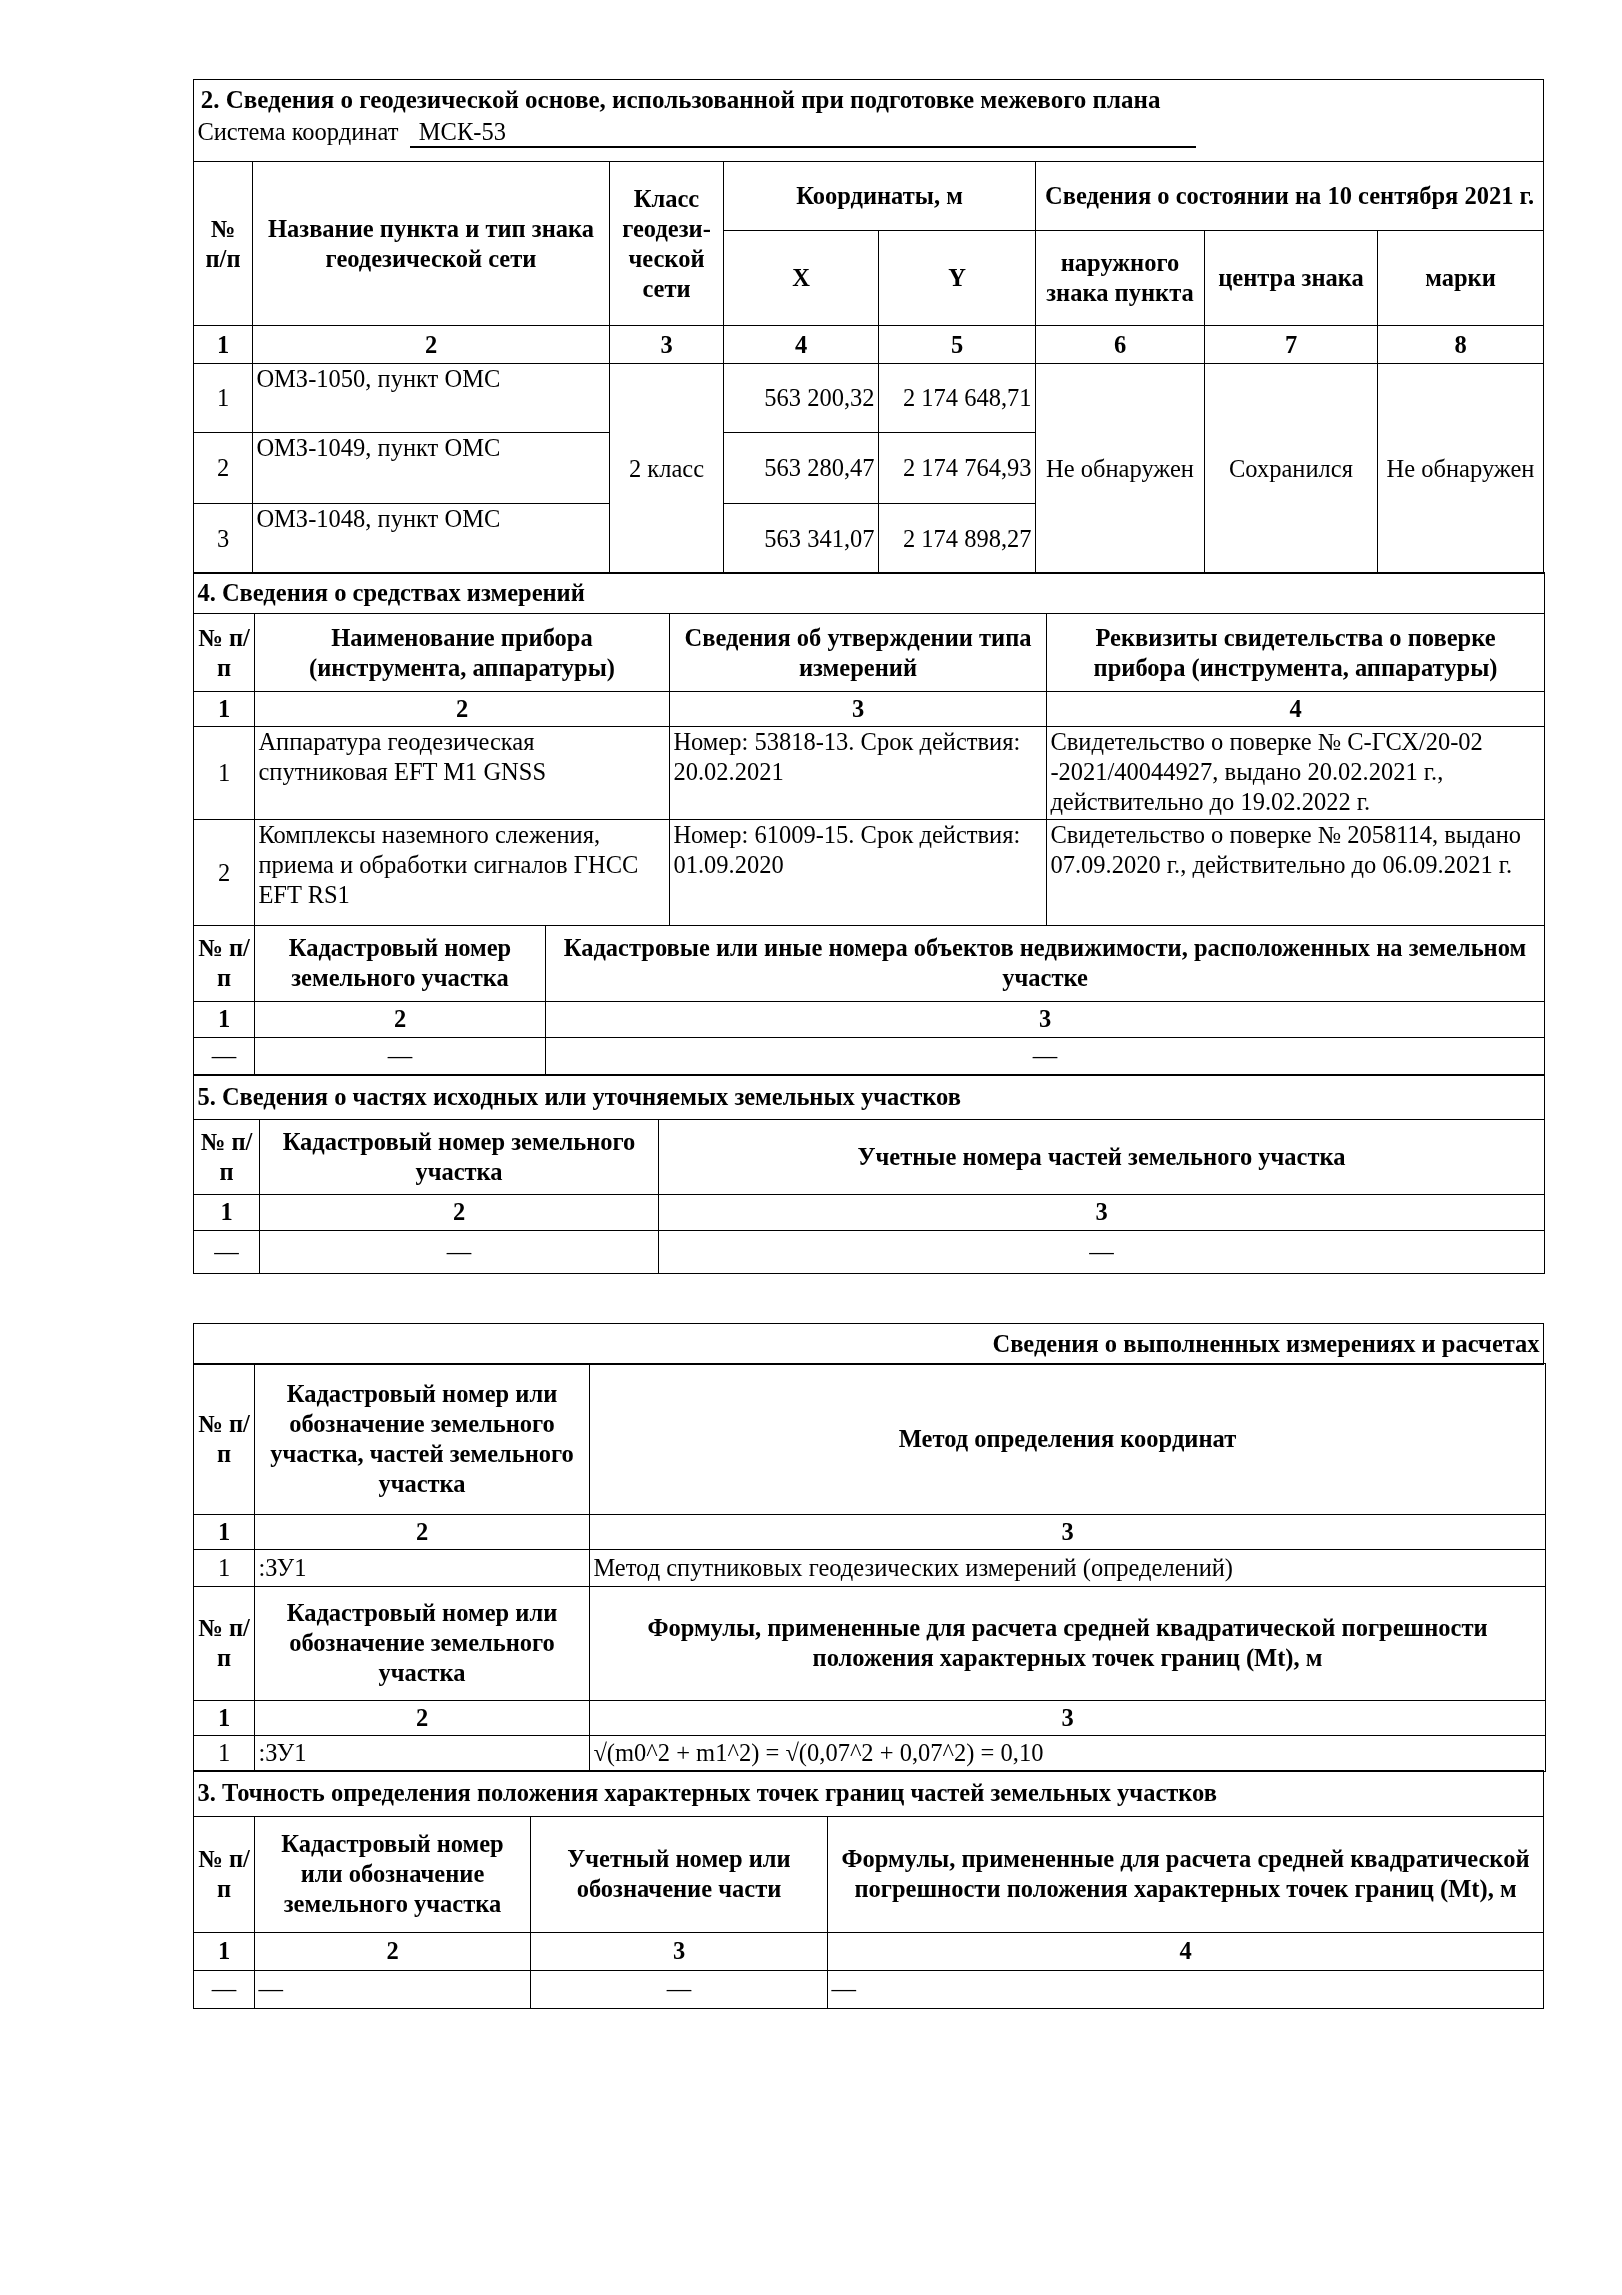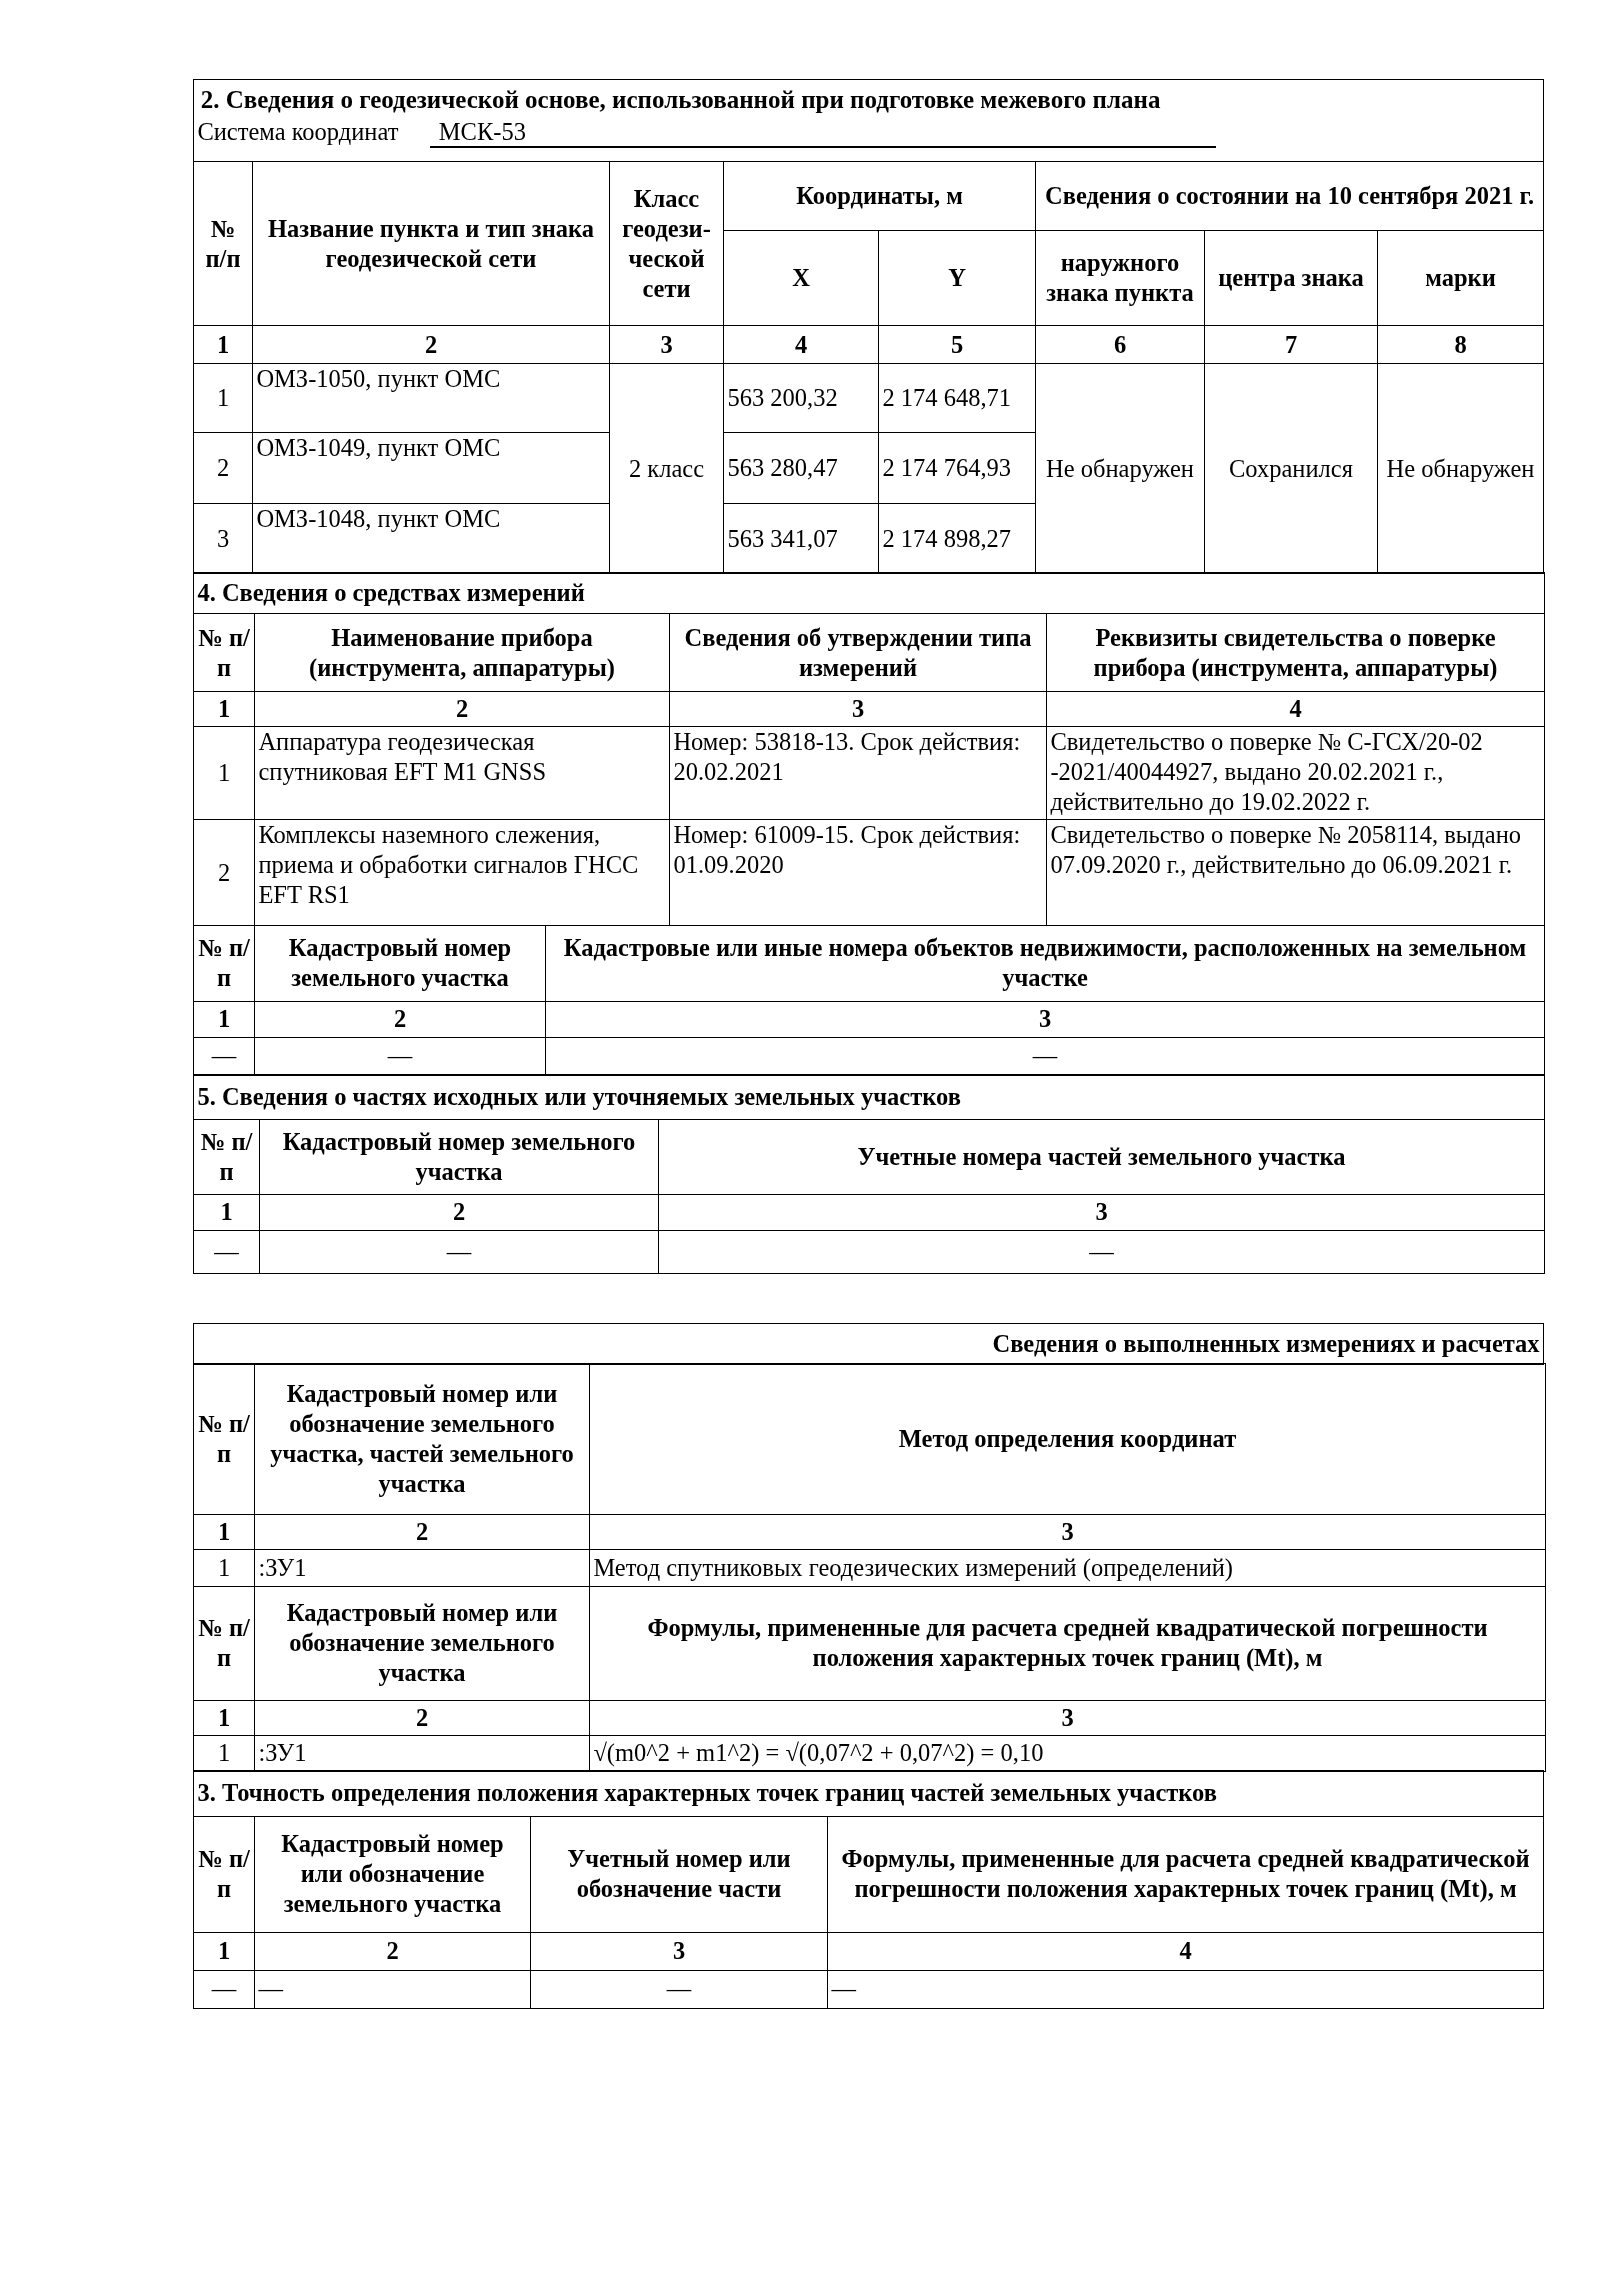--- a/index.html
+++ b/index.html
@@ -2,26 +2,26 @@
 <html style="font-size:13.5px"><head>
 <meta charset="utf-8">
 <style>
   html, body { margin: 0; padding: 0; background: #ffffff; }
   body { width: 1622px; height: 2295px; position: relative; font-family: "Liberation Serif", "DejaVu Serif", serif; color: #000; }
   .page { position: absolute; left: 193px; top: 79px; width: 1351px; }
   table.blk { border-collapse: collapse; width: 100%; table-layout: fixed; }
   table.blk td { border: 1.7px solid #000; padding: 0 3.4px; vertical-align: middle; font-size: 24.5px; line-height: 30px; }
   .b { font-weight: bold; }
   .c { text-align: center; }
-  .r { }
+  .r { text-align: right; }
   .l { text-align: left; }
   .top { vertical-align: top !important; margin-top: 8px; }
   .sec-title { font-weight: bold; font-size: 25px; padding-left: 3.4px !important; }
   .main-title { font-weight: bold; font-size: 28px; text-align: right; }
-  .coord-line { display: flex; align-items: baseline; font-size: 24.5px; font-weight: normal; margin-top: 1.7px; gap: 20px; }
+  .coord-line { display: flex; align-items: baseline; font-size: 24.5px; font-weight: normal; margin-top: 1.7px; }
   .coord-val { display: inline-block; border-bottom: 2.5px solid #000; width: 777px; padding-left: 8.4px; margin-left: 12px; line-height: 29px; }
   .block2 { position: absolute; left: 193px; top: 1323px; width: 1351px; }
 </style>
 </head>
 <body>
 
 <div class="page">
   <table class="blk">
     <colgroup>
       <col style="width:59px">

